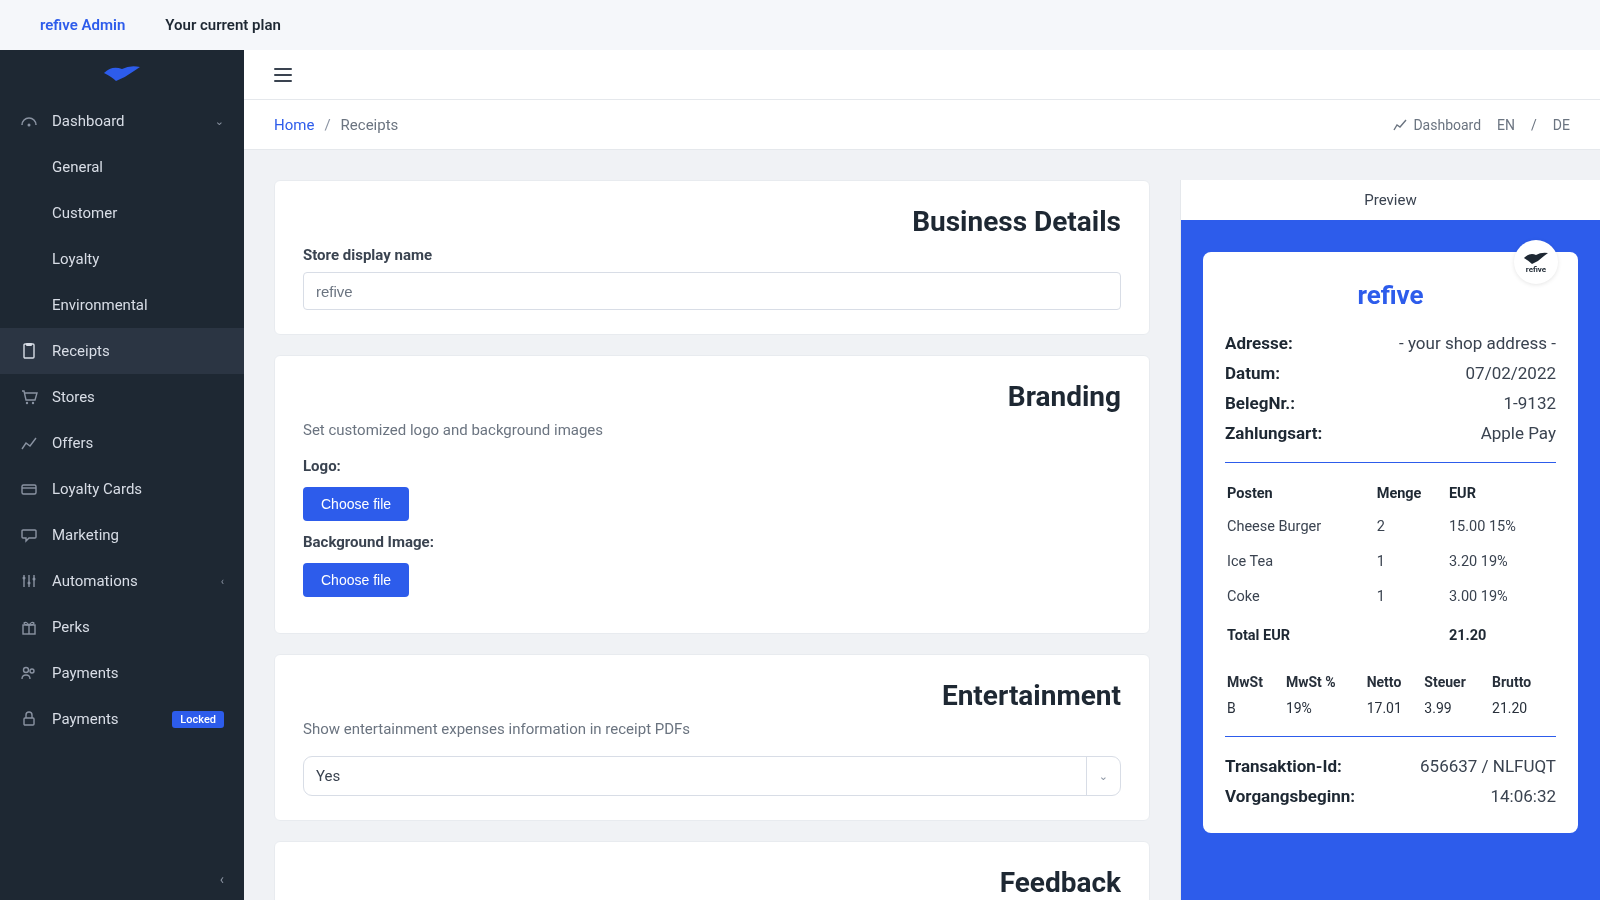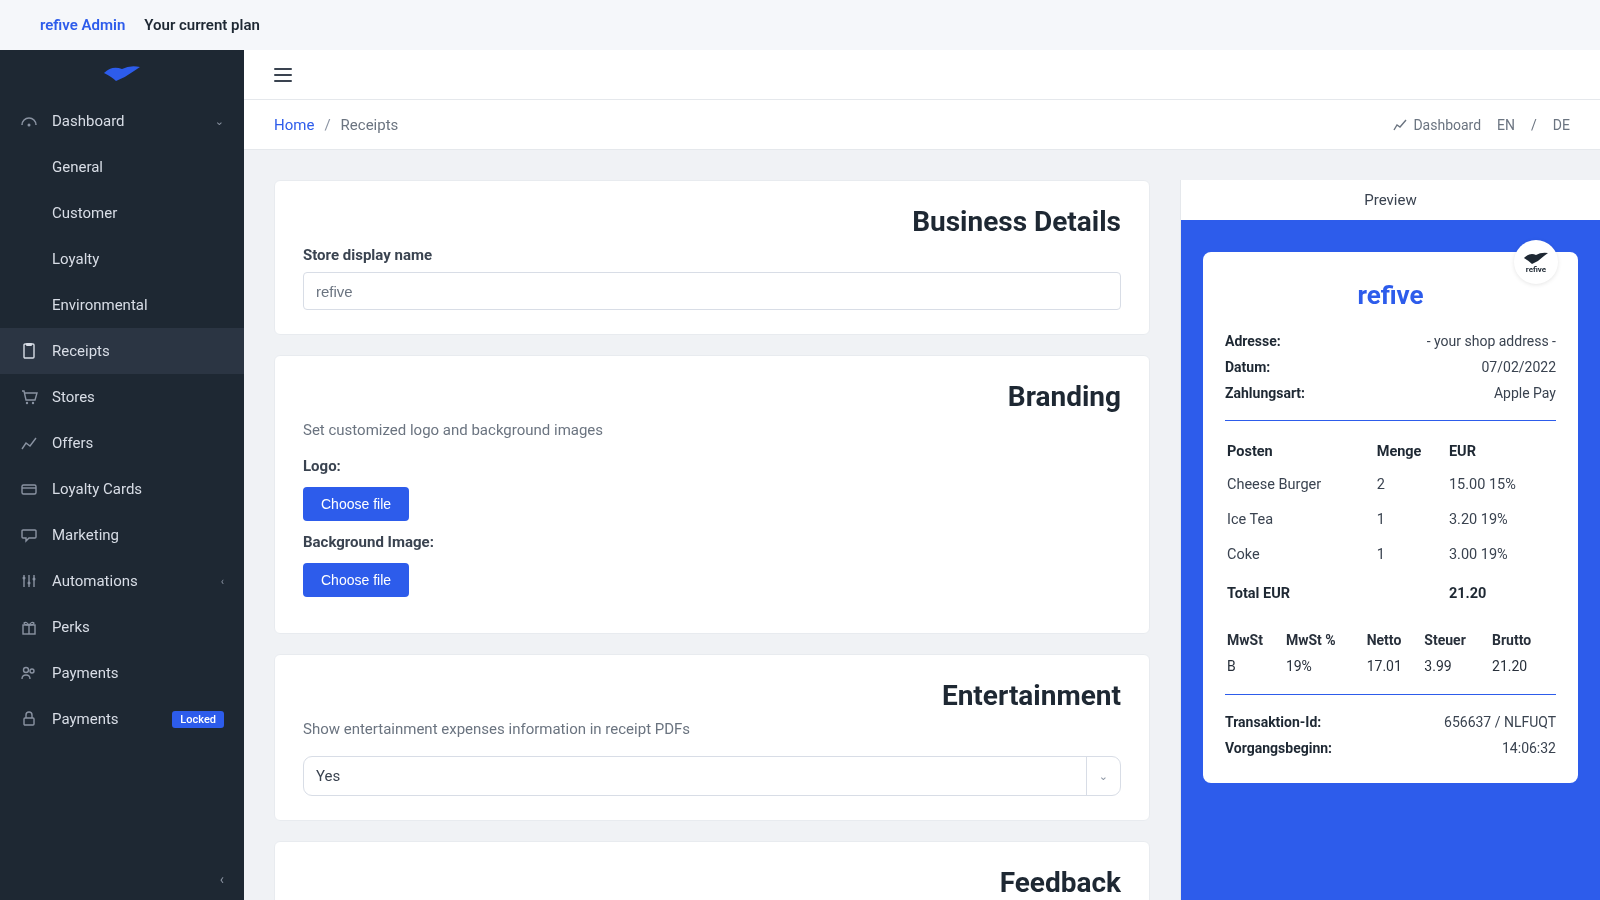--- a/index.html
+++ b/index.html
@@ -1,18 +1,18 @@
 <!DOCTYPE html>
 <html><head>
 <meta charset="utf-8">
 <style>
 * { box-sizing: border-box; margin: 0; padding: 0; }
 body { font-family: -apple-system, BlinkMacSystemFont, "Segoe UI", Roboto, sans-serif; background: #f5f7fa; color: #28303b; width: 1600px; height: 900px; overflow: hidden; }
 
-.topbar { height: 50px; background: #f5f7fa; display: flex; align-items: center; padding: 0 40px; gap: 19px; }
+.topbar { height: 50px; background: #f5f7fa; display: flex; align-items: center; padding: 0 40px; gap: 40px; }
 .topbar a { text-decoration: none; font-size: 15px; font-weight: 600; }
 .topbar .link-primary { color: #2d5ceb; }
 .topbar .link-dark { color: #1e2833; }
 
 .shell { display: flex; height: 850px; }
 .sidebar { width: 244px; background: #1e2833; color: #d8dde6; display: flex; flex-direction: column; }
 .sidebar-logo { height: 48px; display: flex; align-items: center; justify-content: center; }
 .sidebar-logo svg { width: 40px; height: 22px; }
 .nav { flex: 1; overflow-y: auto; }
 .nav-item { display: flex; align-items: center; padding: 0 20px; height: 46px; font-size: 15px; color: #d8dde6; cursor: pointer; gap: 14px; position: relative; }
@@ -50,21 +50,21 @@
 .select .arrow { color: #8a93a2; font-size: 11px; border-left: 1px solid #d8dde6; padding-left: 12px; height: 100%; display: flex; align-items: center; }
 
 .preview-panel { width: 420px; display: flex; flex-direction: column; background: #fff; border-left: 1px solid #e5e8ec; margin: 30px 0 0 0; }
 .preview-header { height: 40px; display: flex; align-items: center; justify-content: center; font-size: 15px; color: #3a4350; }
 .preview-body { flex: 1; background: #2d5ceb; padding: 32px 22px 0; overflow-y: auto; }
 .receipt { background: #fff; border-radius: 8px; padding: 22px 22px; position: relative; }
 .receipt-logo { position: absolute; top: -12px; right: 20px; width: 44px; height: 44px; background: #fff; border-radius: 50%; display: flex; flex-direction: column; align-items: center; justify-content: center; box-shadow: 0 1px 4px rgba(0,0,0,0.1); }
 .receipt-logo svg { width: 26px; height: 14px; }
 .receipt-logo span { font-size: 8px; font-weight: 700; color: #1e2833; }
 .receipt-title { text-align: center; font-size: 26px; font-weight: 700; color: #2d5ceb; margin: 6px 0 18px; }
-.receipt-row { display: flex; justify-content: space-between; font-size: 14px; padding: 5px 0; }
+.receipt-row { display: flex; justify-content: space-between; font-size: 17px; padding: 5px 0; }
 .receipt-row .lbl { font-weight: 700; color: #1e2833; }
 .receipt-row .val { color: #3a4350; }
 .receipt-hr { border: none; border-top: 1px solid #2d5ceb; margin: 14px 0; }
 .receipt-table { width: 100%; font-size: 14.5px; }
 .receipt-table th { text-align: left; font-weight: 700; padding: 6px 0; color: #1e2833; }
 .receipt-table td { padding: 8px 0; color: #3a4350; }
 .receipt-table .total td { font-weight: 700; color: #1e2833; padding-top: 12px; }
 .tax-table { width: 100%; font-size: 14px; margin-top: 14px; }
 .tax-table th { text-align: left; font-weight: 700; padding: 4px 0; }
 .tax-table td { padding: 4px 0; }
@@ -266,20 +266,24 @@
             <div class="receipt-title">refive</div>
             <div class="receipt-row">
                 <span class="lbl">Adresse:</span>
                 <span class="val">- your shop address -</span>
               </div>
             <div class="receipt-row">
                 <span class="lbl">Datum:</span>
                 <span class="val">07/02/2022</span>
               </div>
             <div class="receipt-row">
+                <span class="lbl">BelegNr.:</span>
+                <span class="val">1-9132</span>
+              </div>
+            <div class="receipt-row">
                 <span class="lbl">Zahlungsart:</span>
                 <span class="val">Apple Pay</span>
               </div>
             <hr class="receipt-hr">
             <table class="receipt-table">
               <tbody>
                   <tr>
                     <th>Posten</th>
                     <th>Menge</th>
                     <th>EUR</th>

